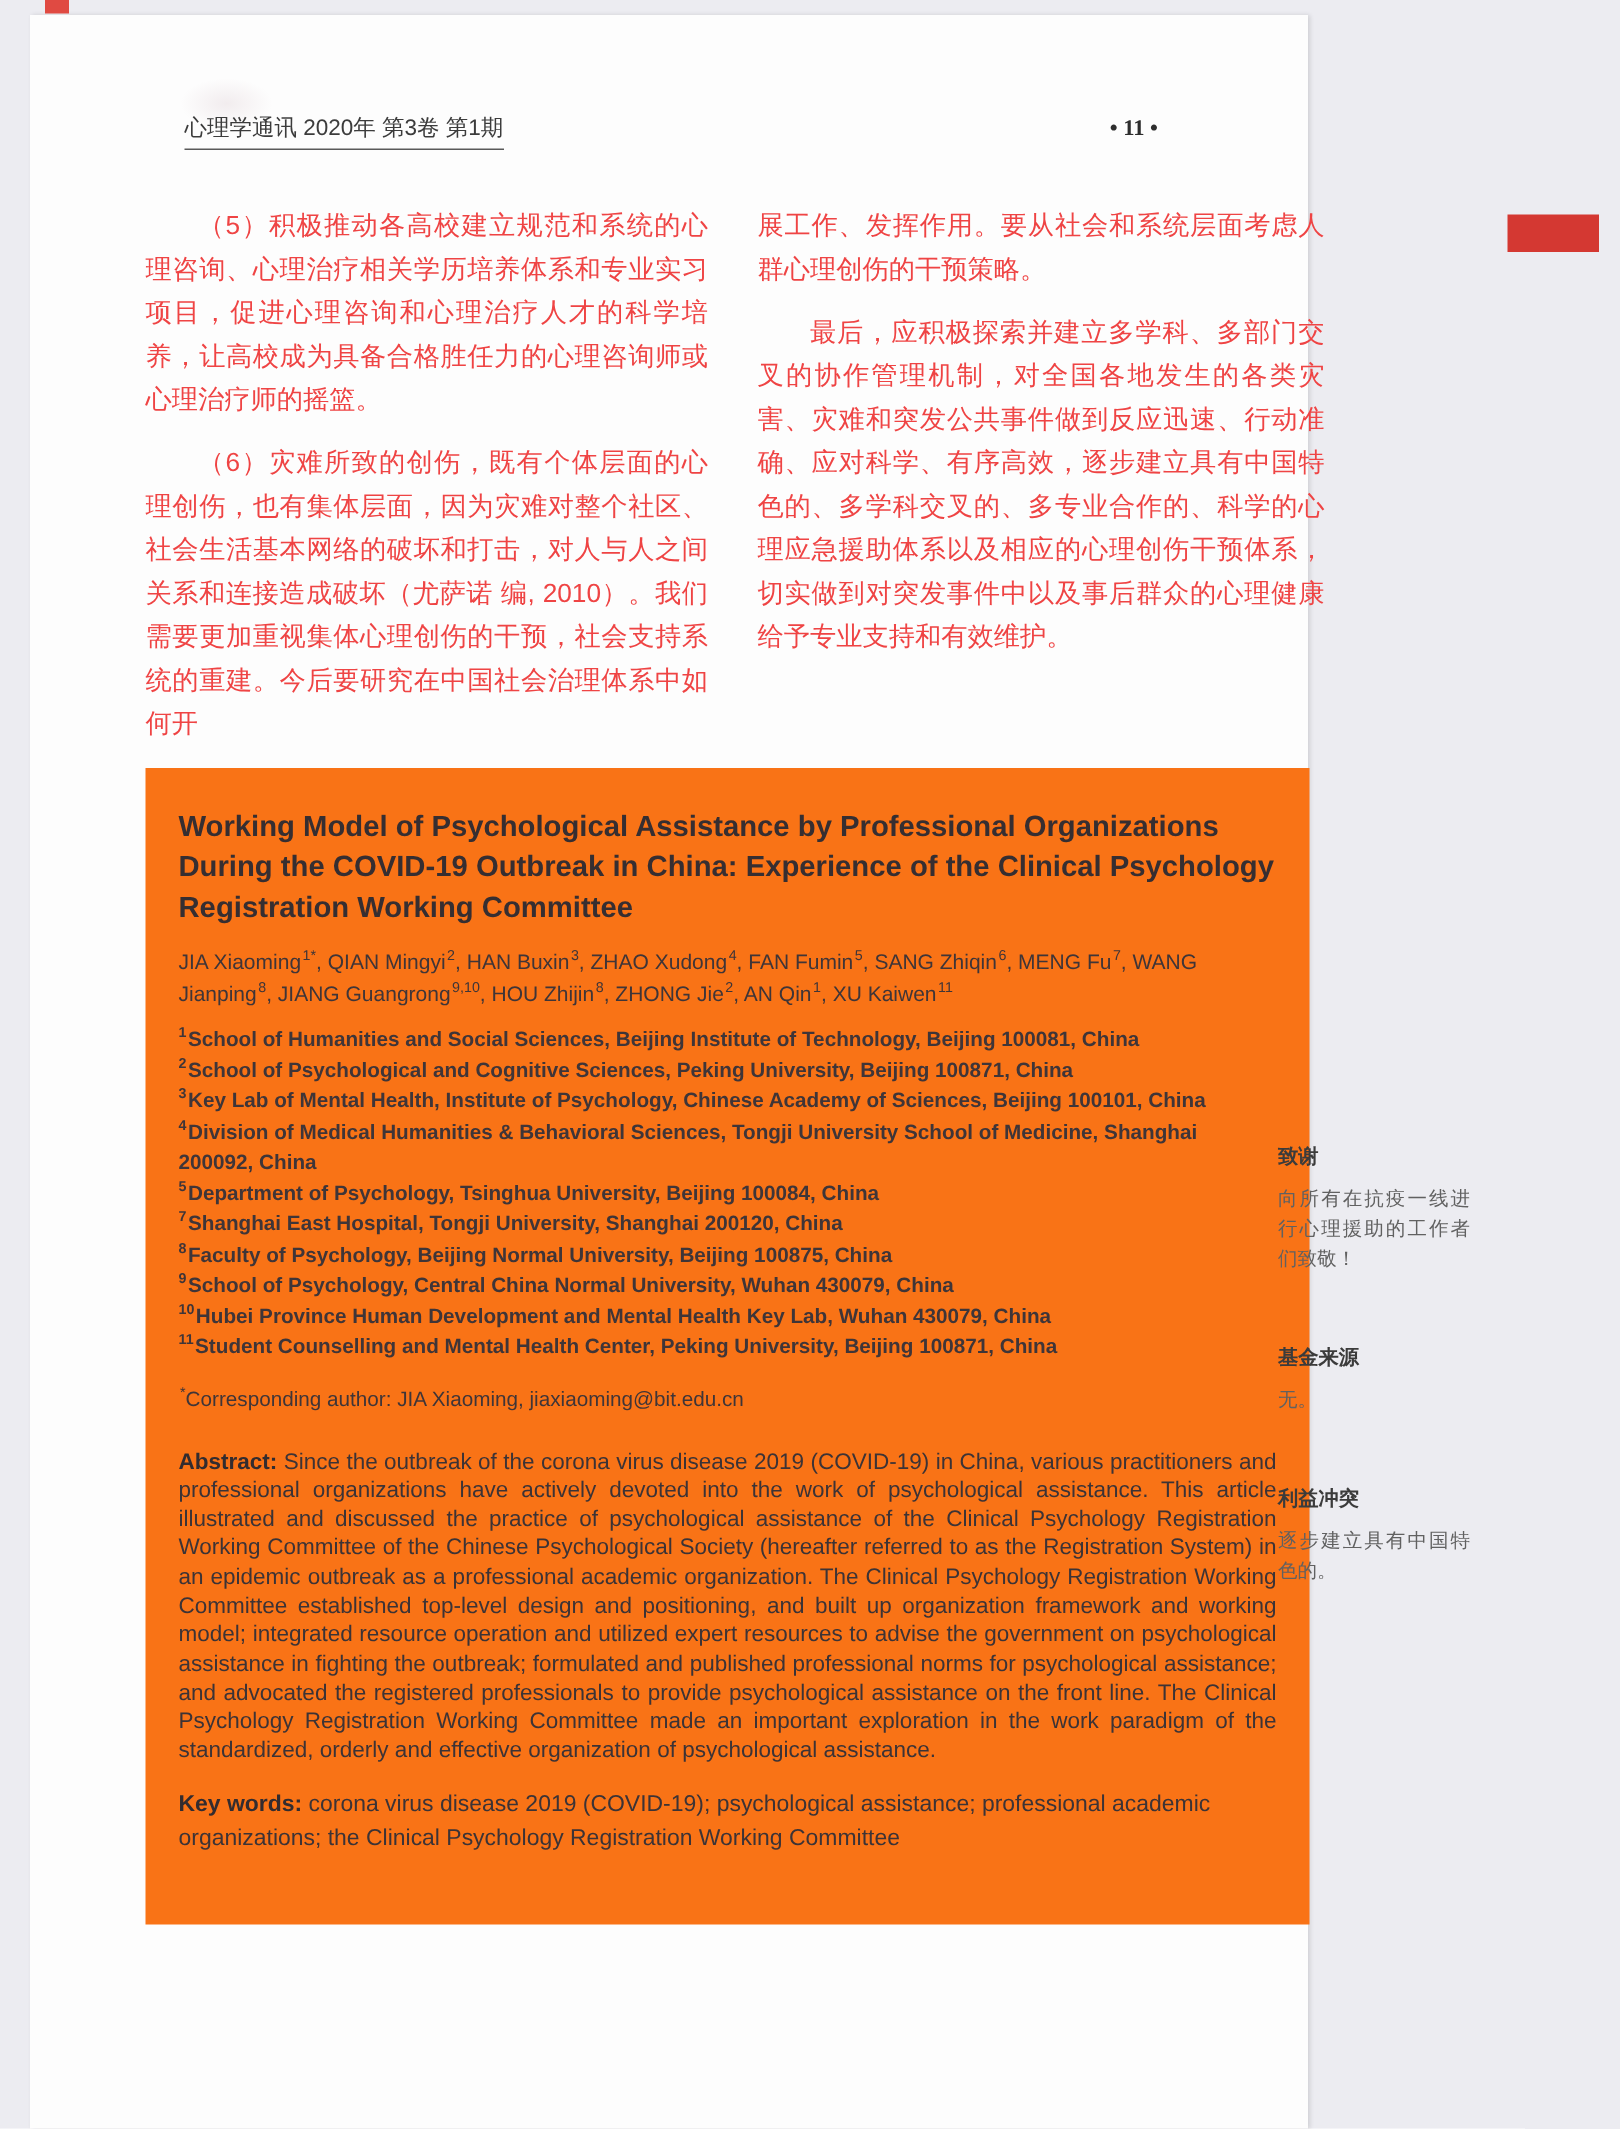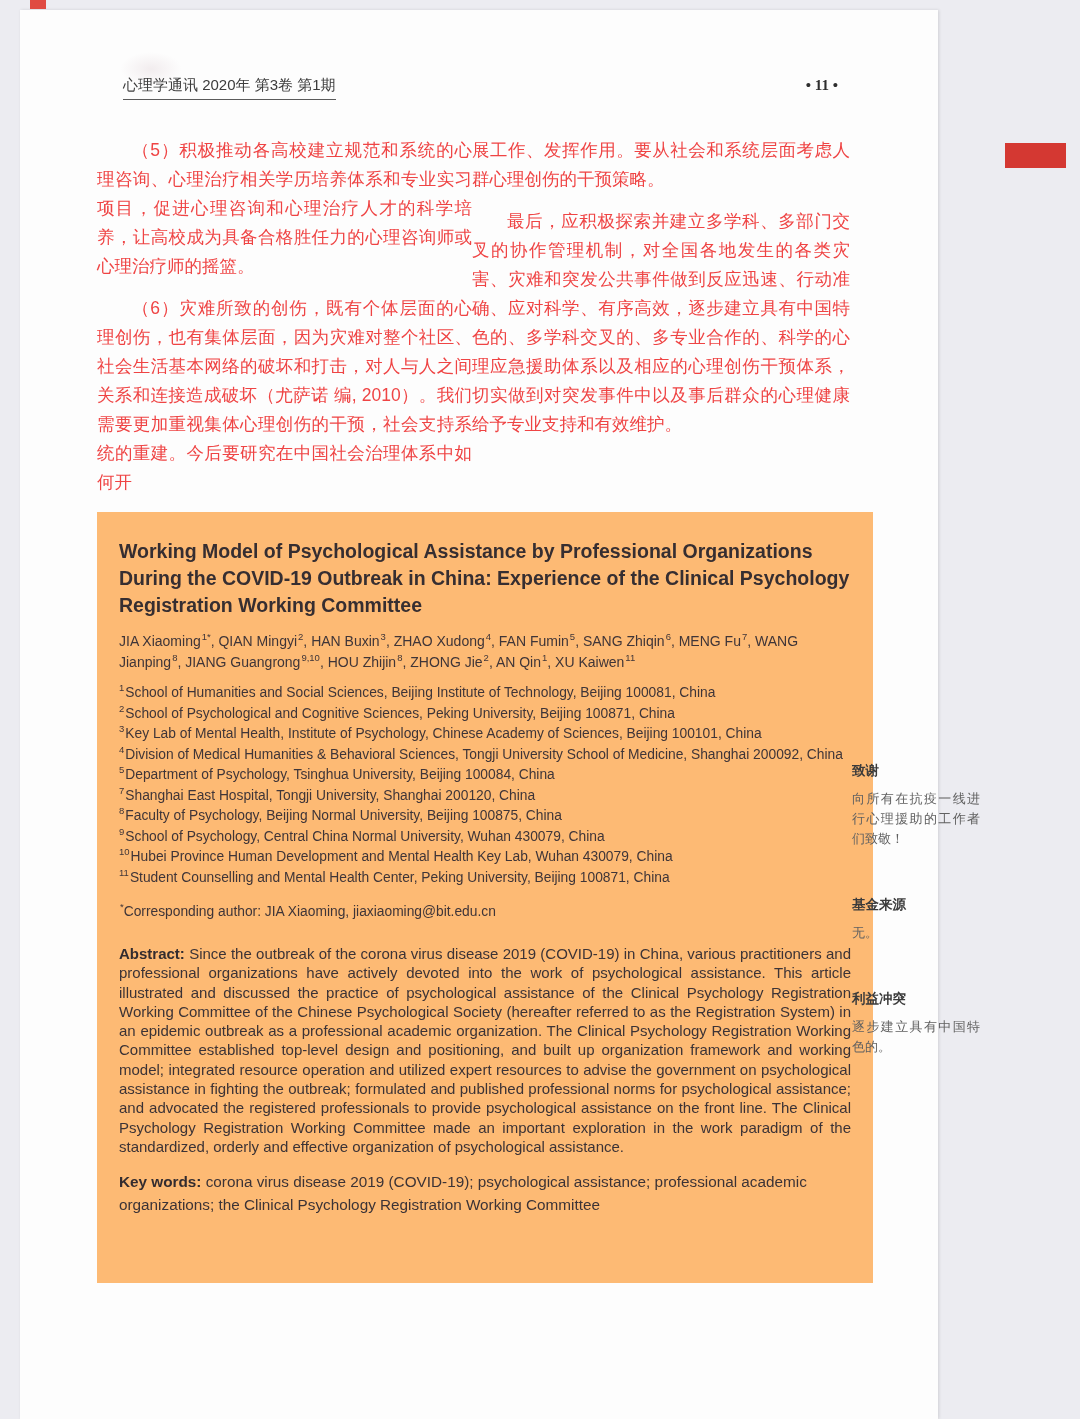--- a/index.html
+++ b/index.html
@@ -6,21 +6,21 @@
   html, body { width: 1080px; height: 1419px; }
   body {
     position: relative;
     background: #ececf1;
     font-family: "Liberation Sans", sans-serif;
     overflow: hidden;
   }
   .page {
     position: absolute;
     left: 20px; top: 10px;
-    width: 918px; height: 1409px;
+    width: 852px; height: 1409px;
     background: #fdfdfd;
     box-shadow: 1px 0 3px rgba(0,0,0,0.12);
   }
   .corner-mark {
     position: absolute;
     left: 30px; top: 0;
     width: 16px; height: 9px;
     background: #e04a42;
   }
   .watermark {
@@ -56,36 +56,36 @@
     left: 985px; top: 133px;
     width: 61px; height: 25px;
     background: #d43832;
   }
   
   .col {
     position: absolute;
     top: 126px;
   }
   .col-left { left: 77px; width: 375px; }
-  .col-right { left: 452px; width: 378px; }
+  .col-right { left: 485px; width: 378px; }
   p.cn {
     font-size: 17.5px;
     line-height: 29px;
     color: #ef4444;
     text-align: justify;
     margin-bottom: 13px;
   }
   p.cn.indent { text-indent: 2em; }
   
   .article-box {
     position: absolute;
     left: 77px; top: 502px;
     width: 776px;
     min-height: 771px;
-    background: #fdba74;
+    background: #f97316;
     padding: 26px 22px 24px 22px;
     color: #3f3538;
   }
   .article-title {
     font-size: 19.5px;
     font-weight: bold;
     line-height: 27px;
     color: #362e31;
     margin-bottom: 12px;
   }
@@ -101,20 +101,21 @@
     font-size: 9.5px;
     vertical-align: super;
     line-height: 0;
     margin-left: 1px;
   }
   .affiliations { margin-bottom: 14px; }
   .affiliation {
     font-size: 13.8px;
     line-height: 20.5px;
     color: #3f3538;
+    font-weight: bold;
   }
   .affiliation sup { margin: 0 1px 0 0; }
   .corresponding {
     font-size: 13.8px;
     line-height: 20px;
     margin-bottom: 22px;
   }
   .abstract {
     font-size: 15px;
     line-height: 19.3px;

